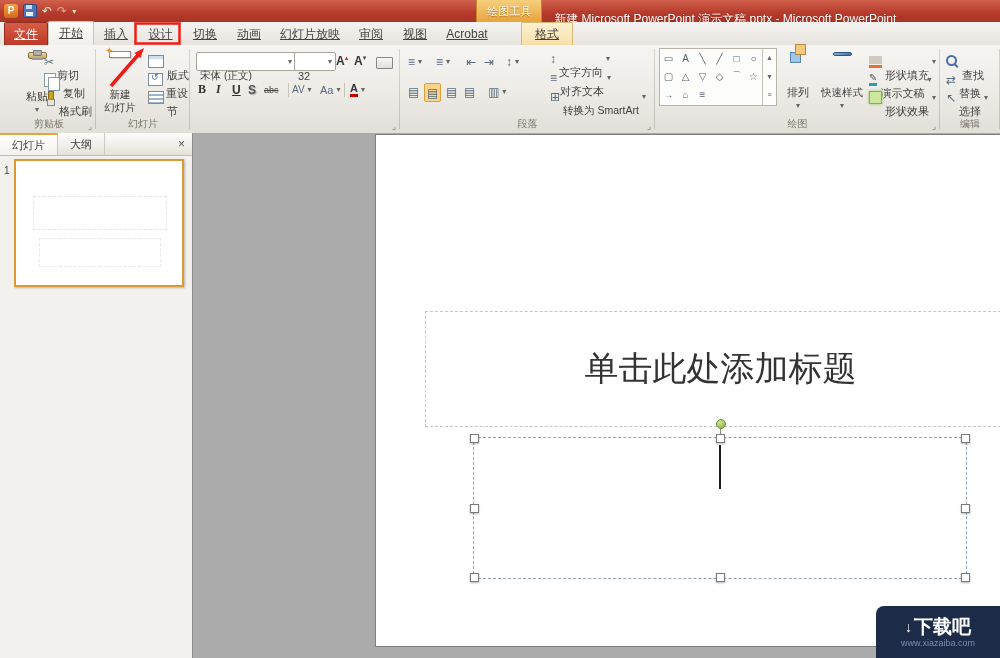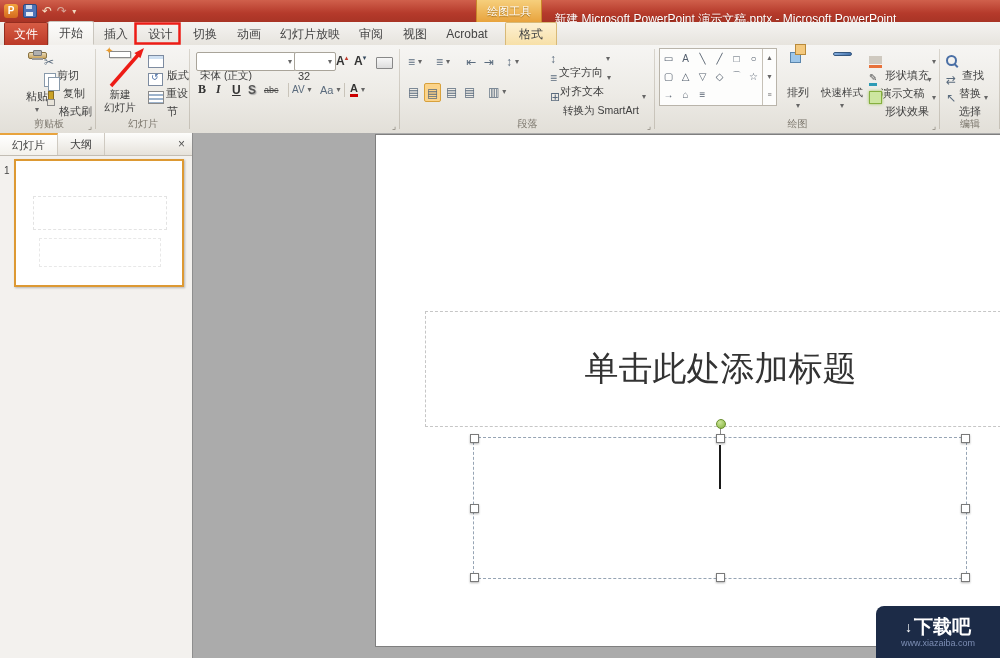--- a/index.html
+++ b/index.html
@@ -19,21 +19,21 @@
   .qat .dim{color:#d8a89a;}
   .qat .tiny{font-size:8px;color:#f0d9c0;}
   .ctx-tool{margin-left:400px;height:22px;padding:0 10px;background:linear-gradient(#f6cf7c,#e8a33d);
     border-left:1px solid #c8862a;border-right:1px solid #c8862a;color:#fff;font-size:11px;line-height:22px;
     text-shadow:0 1px 1px #9c6a12;}
   .win-title{color:#fff;font-size:12px;margin-left:12px;text-shadow:0 1px 1px #7e2418;white-space:nowrap;margin-top:16px;}
 
   
   .tabrow{position:absolute;left:0;top:22px;right:0;height:23px;
     background:linear-gradient(#f4f3f1,#e7e4de);border-bottom:1px solid #c9c5bd;display:flex;align-items:flex-end;}
-  .tab{height:22px;line-height:22px;text-align:center;font-size:12px;color:#444;cursor:default;}
+  .tab{height:22px;line-height:22px;text-align:center;font-size:12px;color:#444;cursor:default;text-decoration:underline;}
   .tab-file{width:42px;margin-left:4px;background:linear-gradient(#d75c44,#bc3a28);color:#fff;
     border-radius:2px 2px 0 0;border:1px solid #942d1f;border-bottom:none;}
   .tab-active{background:linear-gradient(#fdfcfb,#f2f0ec);border:1px solid #c9c5bd;border-bottom:1px solid #f2f0ec;
     border-radius:2px 2px 0 0;}
   .tab-ctx{background:linear-gradient(#fdf0d2,#f7e0a8);border:1px solid #d8b977;border-bottom:none;border-radius:2px 2px 0 0;}
 
   
   .ribbon{position:absolute;left:0;top:45px;right:0;height:88px;
     background:linear-gradient(#f6f5f3,#edebe6 55%,#e2dfd8);border-bottom:1px solid #b2aea5;}
   .group{position:absolute;top:0;height:88px;}
@@ -149,21 +149,21 @@
     <div class="tab tab-file" style="width:42px">文件</div>
     <div class="tab tab-active" style="width:44px">开始</div>
     <div class="tab" style="width:44px">插入</div>
     <div class="tab" style="width:45px">设计</div>
     <div class="tab" style="width:44px">切换</div>
     <div class="tab" style="width:44px">动画</div>
     <div class="tab" style="width:78px">幻灯片放映</div>
     <div class="tab" style="width:44px">审阅</div>
     <div class="tab" style="width:44px">视图</div>
     <div class="tab" style="width:60px">Acrobat</div>
-    <div class="tab tab-ctx" style="width:50px;margin-left:8px">格式</div>
+    <div class="tab tab-ctx" style="width:50px;margin-left:24px">格式</div>
   </div>
 
   <div class="ribbon">
 
     <div class="group" style="left:2px;width:94px">
       <div class="bigbtn" style="left:19px;top:4px;width:32px;height:62px">
         <span class="i-paste"></span>
         <span class="lb">粘贴</span>
         <span class="caret">▾</span>
       </div>

